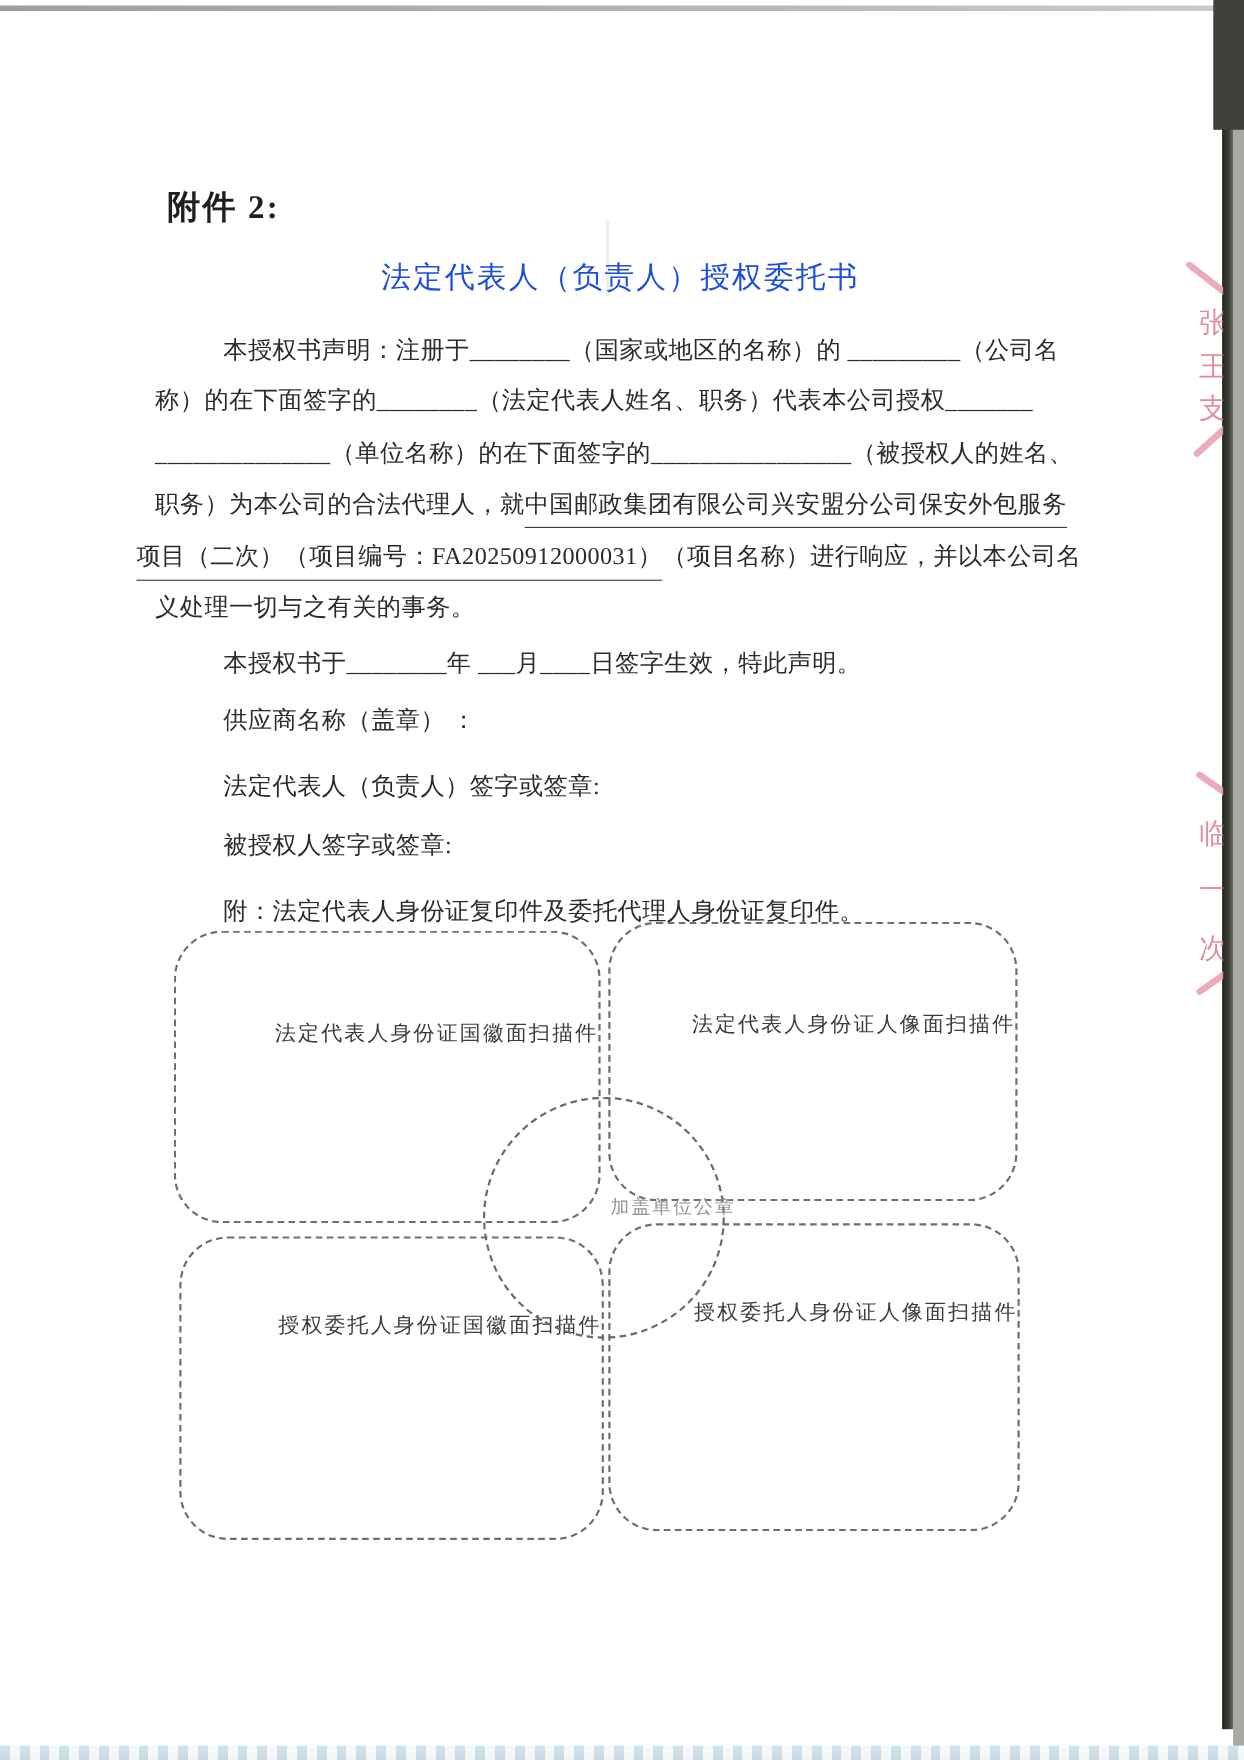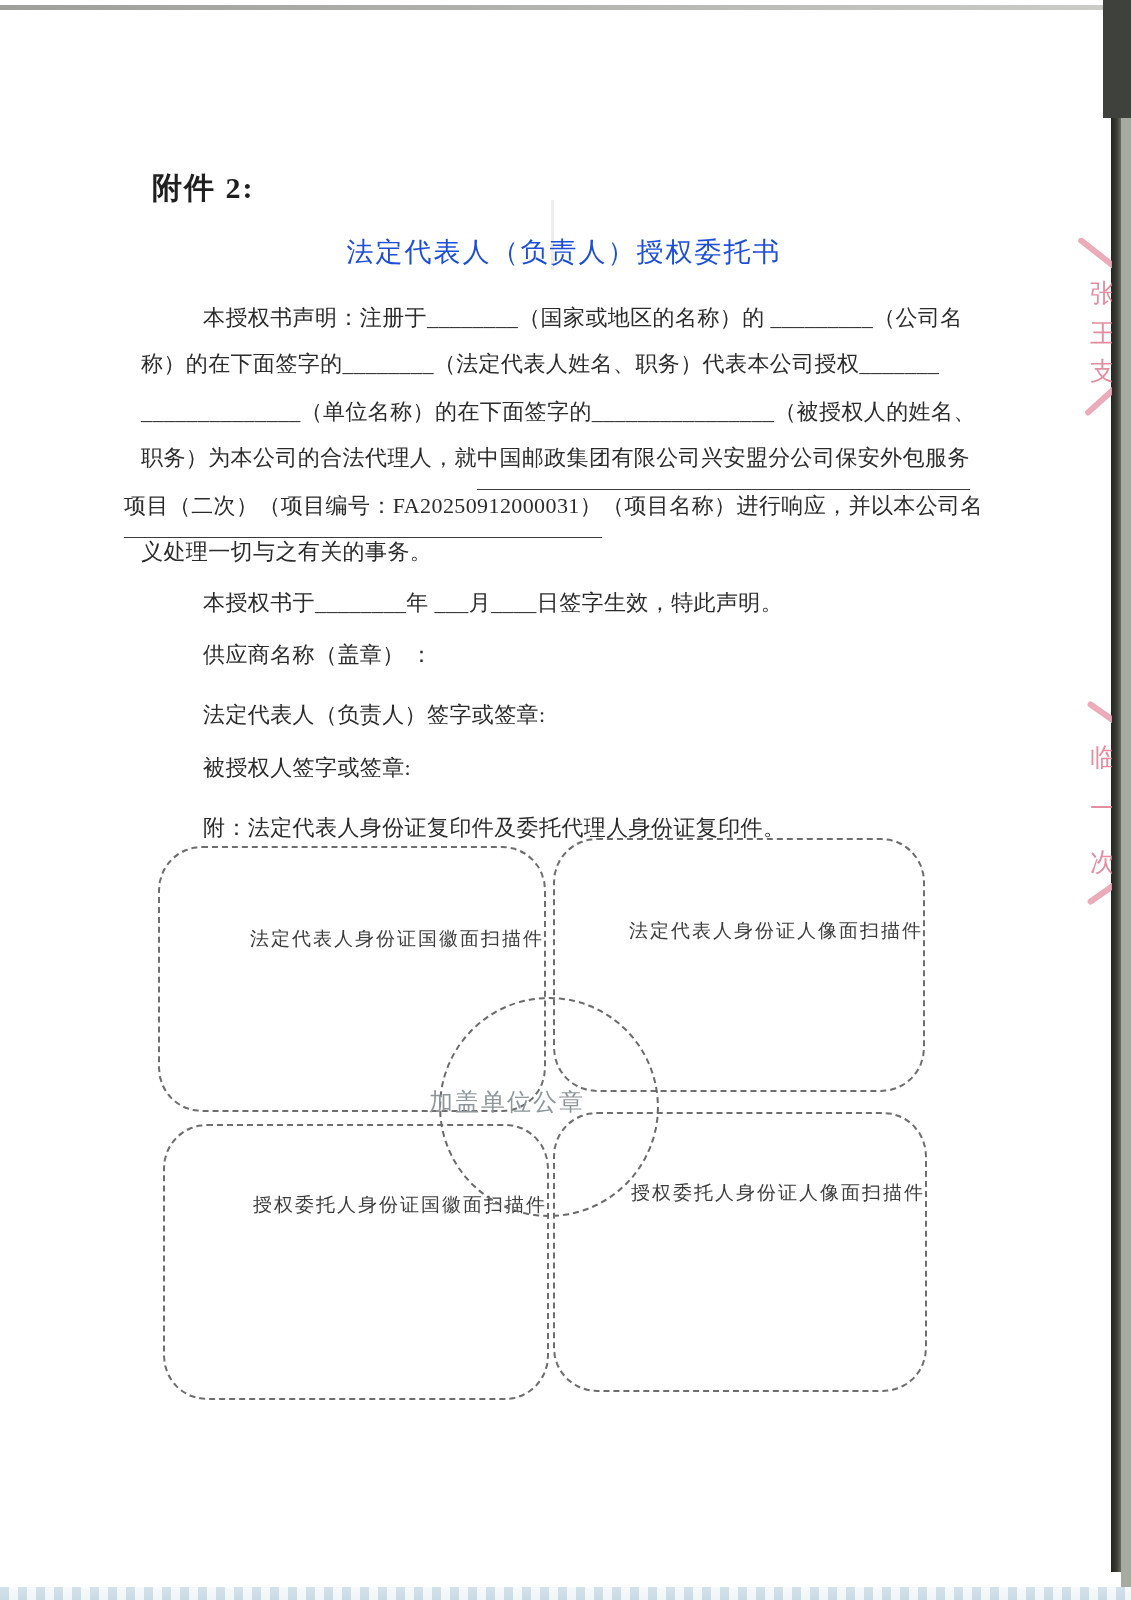--- a/index.html
+++ b/index.html
@@ -20,35 +20,35 @@
                linear-gradient(#eef4f7,#dde8ee);}
   .streak{position:absolute;left:551px;top:200px;width:3px;height:70px;background:#dcdcd8;opacity:.5;}
 
   
   .attach{position:absolute;left:152px;top:168px;font-size:30px;font-weight:bold;
     color:#1f1f1f;letter-spacing:2px;}
   .title{position:absolute;left:0;top:234px;width:1104px;text-align:center;
     font-size:27px;color:#1d4ed8;letter-spacing:2px;font-weight:500;margin-left:12px;}
   #body-lines .bodyline{position:absolute;white-space:nowrap;font-size:22px;
     color:#2b2b2b;letter-spacing:.4px;}
-  .u{border-bottom:1.6px solid #3b3b3b;padding-bottom:19px;}
+  .u{border-bottom:1.6px solid #3b3b3b;padding-bottom:9px;}
 
   
   .scanbox{position:absolute;border:2px dashed #6e6e6e;border-radius:44px;}
   #box1{left:158px;top:846px;width:384px;height:262px;}
   #box2{left:553px;top:838px;width:368px;height:250px;}
   #box3{left:163px;top:1124px;width:382px;height:272px;}
   #box4{left:553px;top:1112px;width:370px;height:276px;}
   .scanbox .lbl{position:absolute;left:0;right:0;top:78px;text-align:right;
     font-size:19px;letter-spacing:2px;color:#3c3c3c;}
   #box3 .lbl,#box4 .lbl{top:66px;}
   .seal-circle{position:absolute;left:439px;top:997px;width:216px;height:216px;
     border:2px dashed #6a6a6a;border-radius:50%;background:transparent;}
-  .seal-text{position:absolute;left:429px;top:1086px;width:240px;text-align:left;
-    font-size:24px;letter-spacing:2px;color:#8f9699;}
+  .seal-text{position:absolute;left:429px;top:1086px;width:240px;text-align:right;
+    font-size:17px;letter-spacing:2px;color:#8f9699;}
 
   
   .stampclip{position:absolute;overflow:hidden;}
   #stamp-top{left:1040px;top:238px;width:72px;height:185px;}
   #stamp-bottom{left:1040px;top:695px;width:72px;height:215px;}
   .stampchar{position:absolute;left:50px;width:30px;font-size:26px;color:#dd7b90;
     opacity:.85;font-family:"Liberation Serif","DejaVu Serif",serif;}
   .stampdiag{position:absolute;width:46px;height:6px;background:#eaa2b2;border-radius:3px;opacity:.9;}
   #stamp-top .d1{left:34px;top:12px;transform:rotate(38deg);}
   #stamp-top .d2{left:40px;top:158px;transform:rotate(-42deg);}

